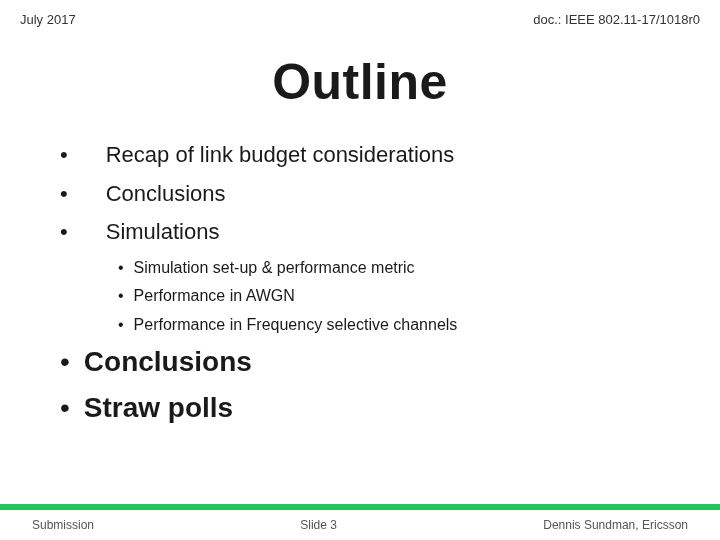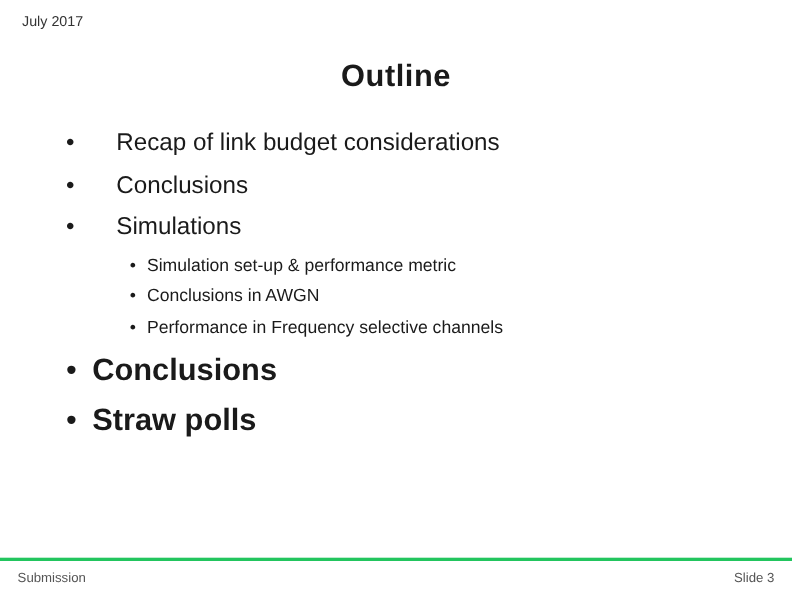--- a/index.html
+++ b/index.html
@@ -43,21 +43,21 @@
       font-size: 13px;
       color: #333;
     }
 
     .title-section {
       text-align: center;
       padding: 18px 20px 30px 20px;
     }
 
     .slide-title {
-      font-size: 28px;
+      font-size: 50px;
       font-weight: bold;
       color: #1a1a1a;
       letter-spacing: 0.5px;
     }
 
     .content-section {
       padding: 0 60px 0 60px;
     }
 
     .bullet-item {
@@ -127,40 +127,41 @@
     }
 
     .footer-bar {
       position: absolute;
       bottom: 0;
       left: 0;
       right: 0;
       display: flex;
       justify-content: space-between;
       align-items: center;
-      padding: 8px 16px;
-      border-top: 3px solid #22c55e;
+      padding: 8px 32px;
+      border-top: 6px solid #22c55e;
     }
 
     .footer-left, .footer-center, .footer-right {
       font-size: 12px;
       color: #555;
     }
 
     .footer-center {
       text-align: right;
     }
   </style>
 </head>
 <body>
 
 <div class="slide">
 
   <div class="header-bar">
     <span class="header-left">July 2017</span>
+    <span class="header-right">doc.: IEEE 802.11-17/1018r0</span>
   </div>
 
   <div class="title-section">
     <h1 class="slide-title">Outline</h1>
   </div>
 
   <div class="content-section" id="content-area">
   <div class="bullet-item">
         <span class="bullet-dot">•</span>
         <span class="bullet-text">Recap of link budget considerations</span>
@@ -173,35 +174,36 @@
         <span class="bullet-dot">•</span>
         <span class="bullet-text">Simulations</span>
       </div>
       <div class="sub-bullets">
         <div class="sub-bullet-item">
             <span class="sub-bullet-dot">•</span>
             <span class="sub-bullet-text">Simulation set-up &amp; performance metric</span>
           </div>
         <div class="sub-bullet-item">
             <span class="sub-bullet-dot">•</span>
-            <span class="sub-bullet-text">Conclusions in AWGN</span>
+            <span class="sub-bullet-text">Performance in AWGN</span>
           </div>
         <div class="sub-bullet-item">
             <span class="sub-bullet-dot">•</span>
             <span class="sub-bullet-text">Performance in Frequency selective channels</span>
           </div>
       </div>
       <div class="large-bullet-item">
         <span class="bullet-dot">•</span>
         <span class="bullet-text">Conclusions</span>
       </div>
       <div class="large-bullet-item">
         <span class="bullet-dot">•</span>
         <span class="bullet-text">Straw polls</span>
       </div>
     </div>
 
   <div class="footer-bar">
     <span class="footer-left">Submission</span>
     <span class="footer-center">Slide 3</span>
+    <span class="footer-right">Dennis Sundman, Ericsson</span>
   </div>
 
 </div>
 
 </body></html>

